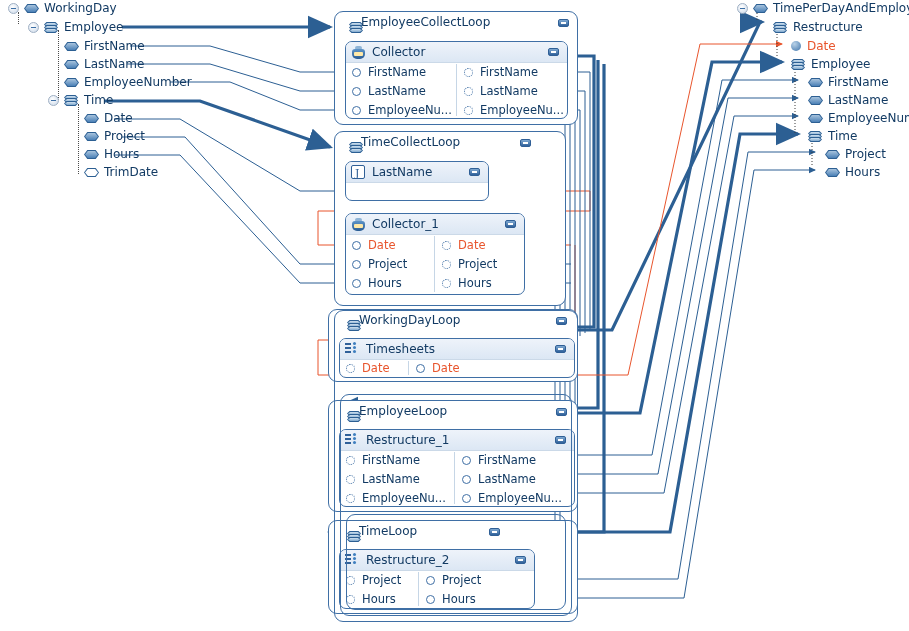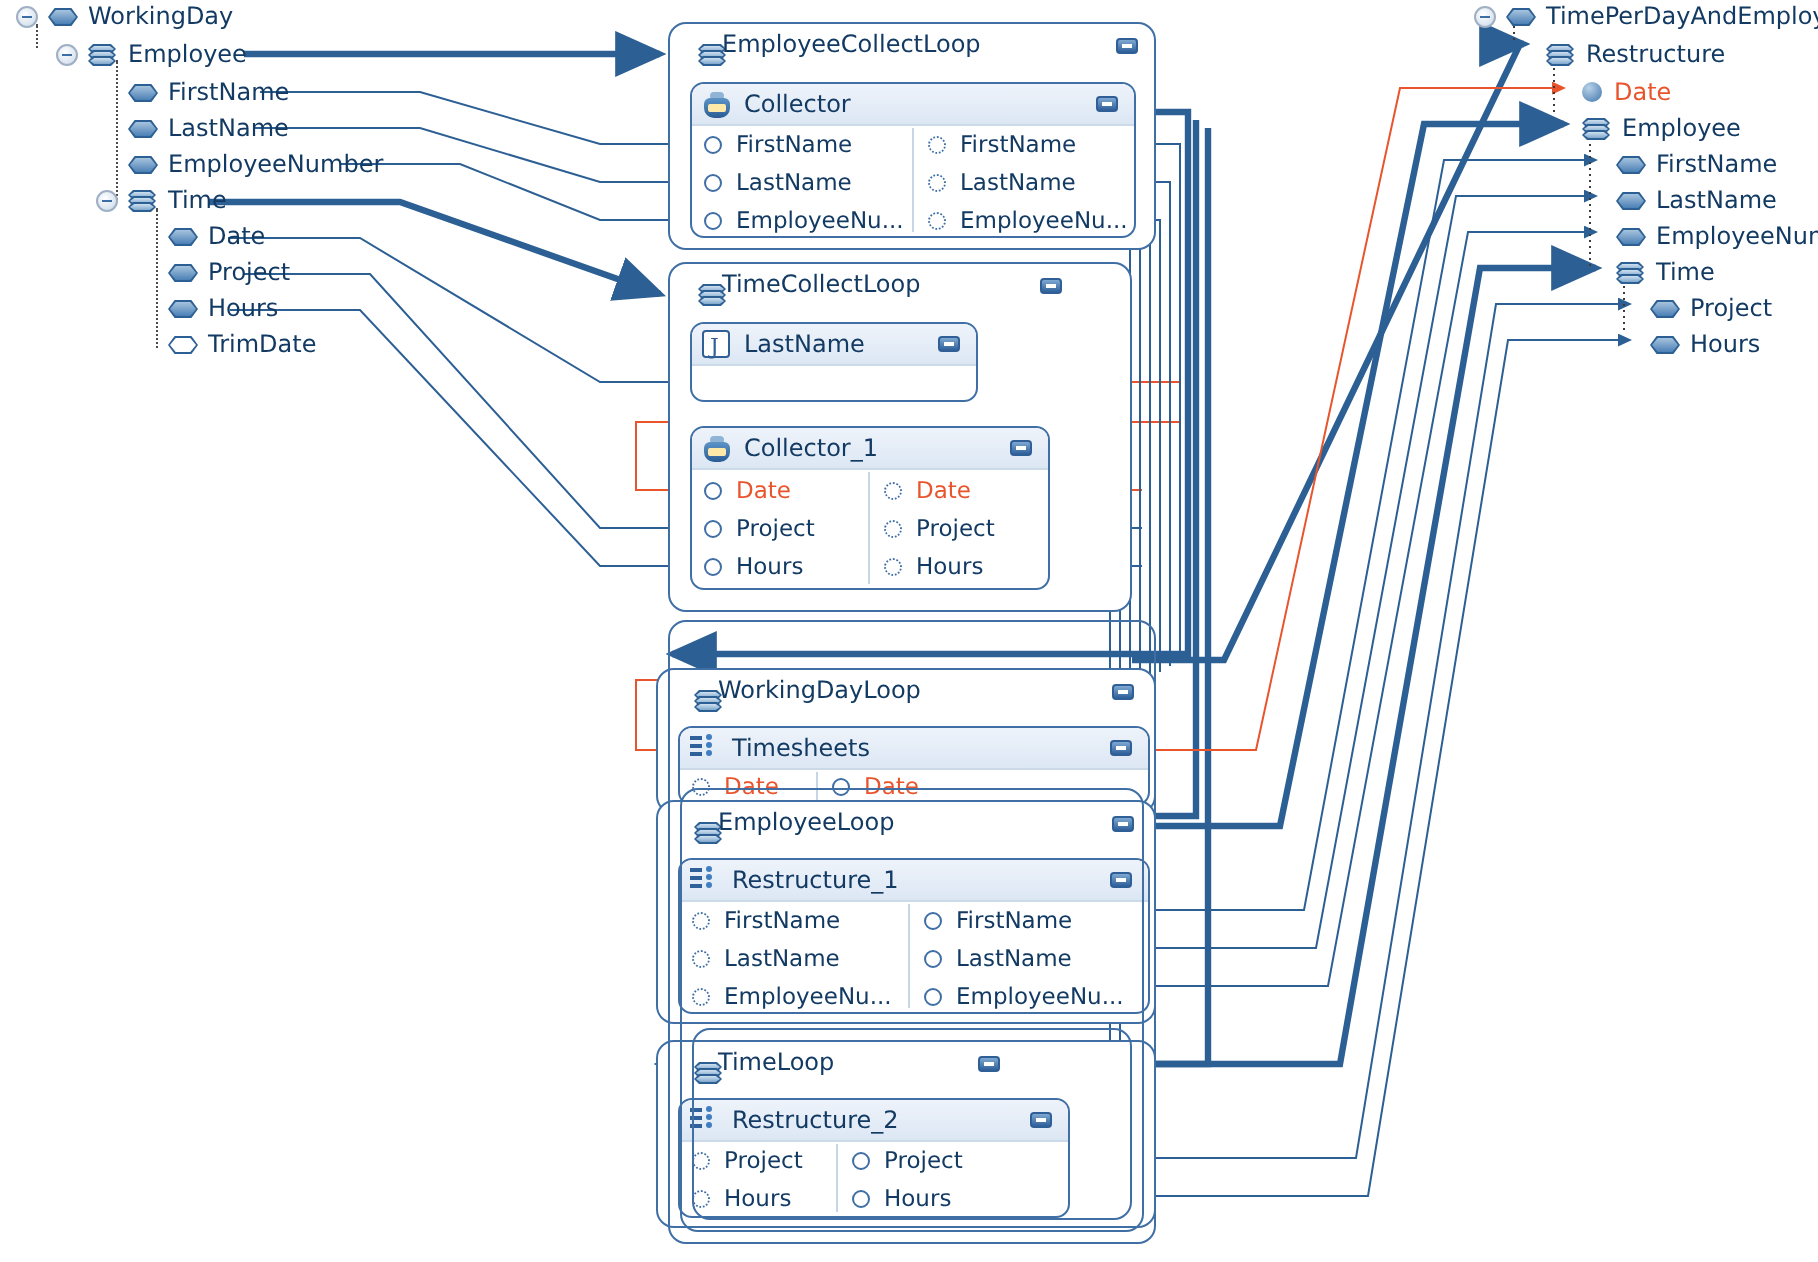--- a/index.html
+++ b/index.html
@@ -521,21 +521,21 @@
             </div>
           <div class="port" style="top:40px;">
               <span class="pdot"></span>
               <span class="plabel">Hours</span>
             </div>
         </div>
       </div>
     </div>
   </div>
 
-  <div class="loopbox" style="left:328px;top:334px;width:250px;height:73px;">
+  <div class="loopbox" style="left:328px;top:309px;width:250px;height:73px;">
     <div class="lhead" style="left:0;top:0;width:250px;">
       <span class="ico" style="left:12px;top:5px;">
           <span class="stk">
             <span class="s1">
               <i></i>
             </span>
             <span class="s2">
               <i></i>
             </span>
             <span class="s3">

